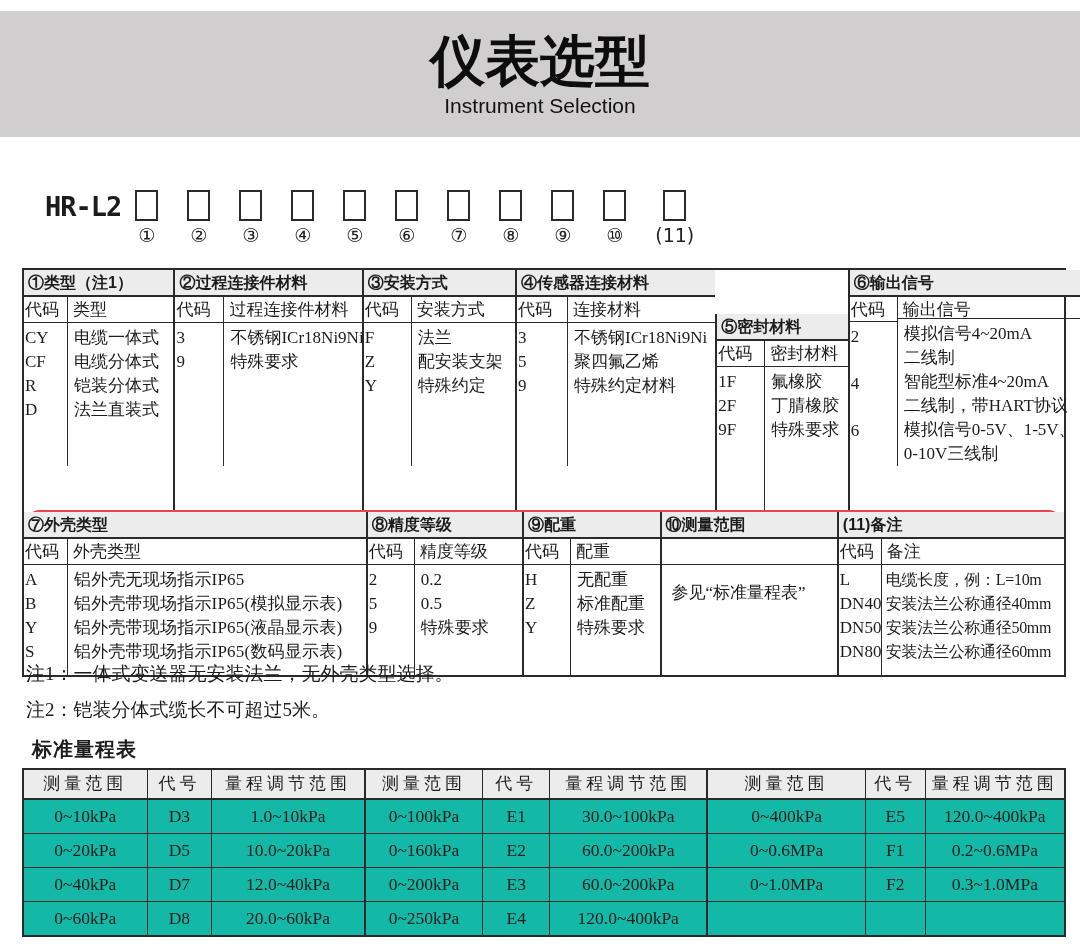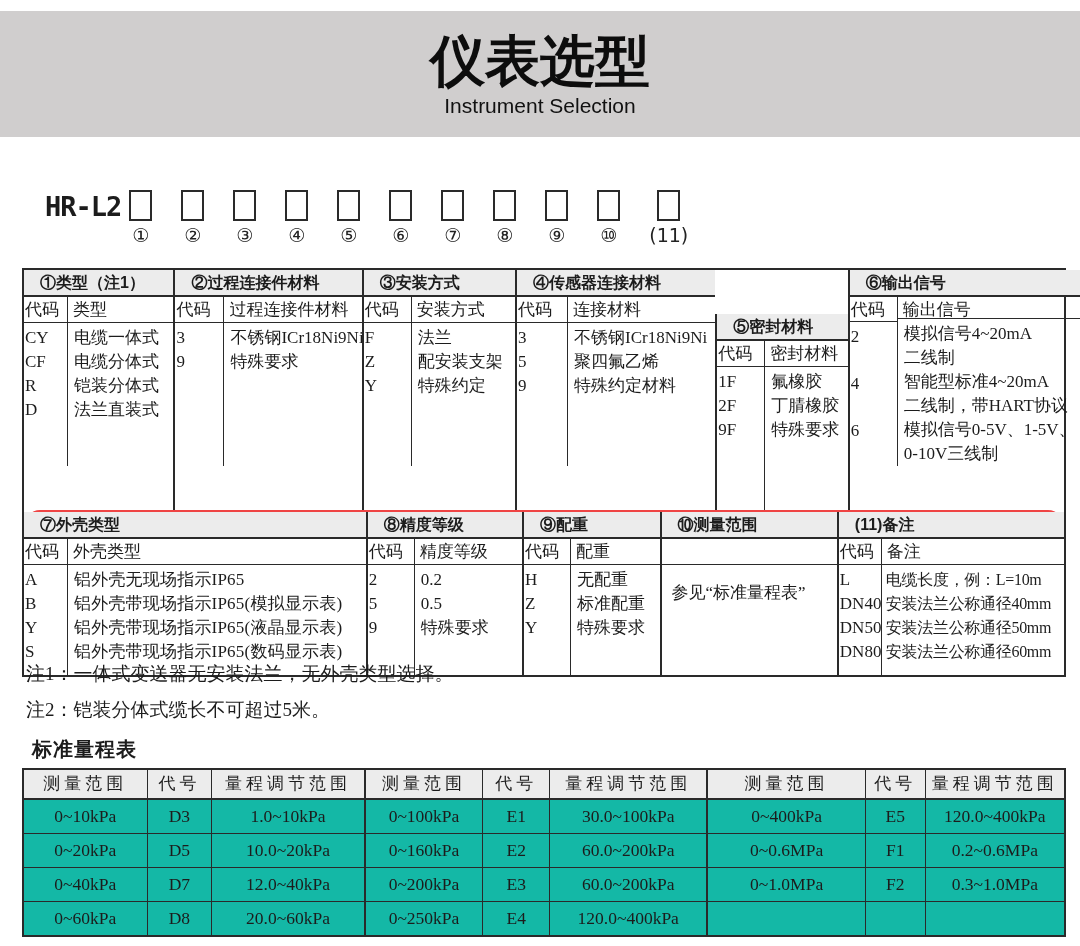--- a/index.html
+++ b/index.html
@@ -6,33 +6,33 @@
   body{
     width:1080px;height:946px;position:relative;background:#ffffff;
     font-family:"Liberation Serif", serif;color:#1c1c1c;overflow:hidden;
   }
   
   .band{position:absolute;top:11px;left:0;width:1080px;height:126px;background:#d0cece;text-align:center;}
   .band-title{font-family:"Liberation Sans",sans-serif;font-weight:bold;font-size:55px;line-height:58px;margin-top:21px;color:#0d0d0d;}
   .band-sub{font-family:"Liberation Sans",sans-serif;font-size:21px;line-height:24px;margin-top:4px;color:#111;}
   
   .model{position:absolute;top:190px;left:45px;display:flex;align-items:flex-start;}
-  .model-prefix{font-family:"DejaVu Sans Mono",monospace;font-weight:bold;font-size:27px;line-height:33px;margin-right:8px;letter-spacing:-1px;}
+  .model-prefix{font-family:"DejaVu Sans Mono",monospace;font-weight:bold;font-size:27px;line-height:33px;margin-right:14px;letter-spacing:-1px;}
   .slots{display:flex;gap:29px;}
   .slot{display:flex;flex-direction:column;align-items:center;}
   .slot-box{width:23px;height:31px;border:2px solid #2a2a2a;background:#fff;box-sizing:border-box;}
   .slot-num{margin-top:4px;font-size:19px;line-height:21px;font-family:"DejaVu Sans",sans-serif;color:#222;}
   
   .sel-wrap{position:absolute;top:268px;left:22px;width:1044px;border:2px solid #2a2a2a;box-sizing:border-box;background:#fff;}
   .sel-row{display:flex;width:100%;}
   .sel-row2{border-top:2px solid #ef4444;border-radius:16px;}
   .sec{box-sizing:border-box;flex-shrink:0;}
   .sec + .sec{border-left:2px solid #2a2a2a;}
   .sec-h{height:25px;line-height:25px;background:#ececec;border-bottom:2px solid #2a2a2a;
-    font-family:"Liberation Sans",sans-serif;font-weight:bold;font-size:16px;padding-left:16px;
+    font-family:"Liberation Sans",sans-serif;font-weight:bold;font-size:16px;padding-left:4px;
     box-sizing:content-box;white-space:nowrap;overflow:hidden;}
   .sec-body{display:flex;align-items:stretch;}
   .sel-row1 .sec-body{height:169px;}
   .sel-row2 .sec-body{height:136px;}
   .col{display:flex;flex-direction:column;box-sizing:border-box;}
   .code-col{border-right:1px solid #2a2a2a;text-align:left;flex-shrink:0;}
   .desc-col{flex:1;min-width:0;}
   .merged-col{flex:1;min-width:0;}
   .sub-h{height:26px;line-height:26px;border-bottom:1px solid #2a2a2a;font-size:17px;padding:0 5px;box-sizing:border-box;white-space:nowrap;overflow:hidden;}
   .code-col .sub-h{padding:0 1px;}

